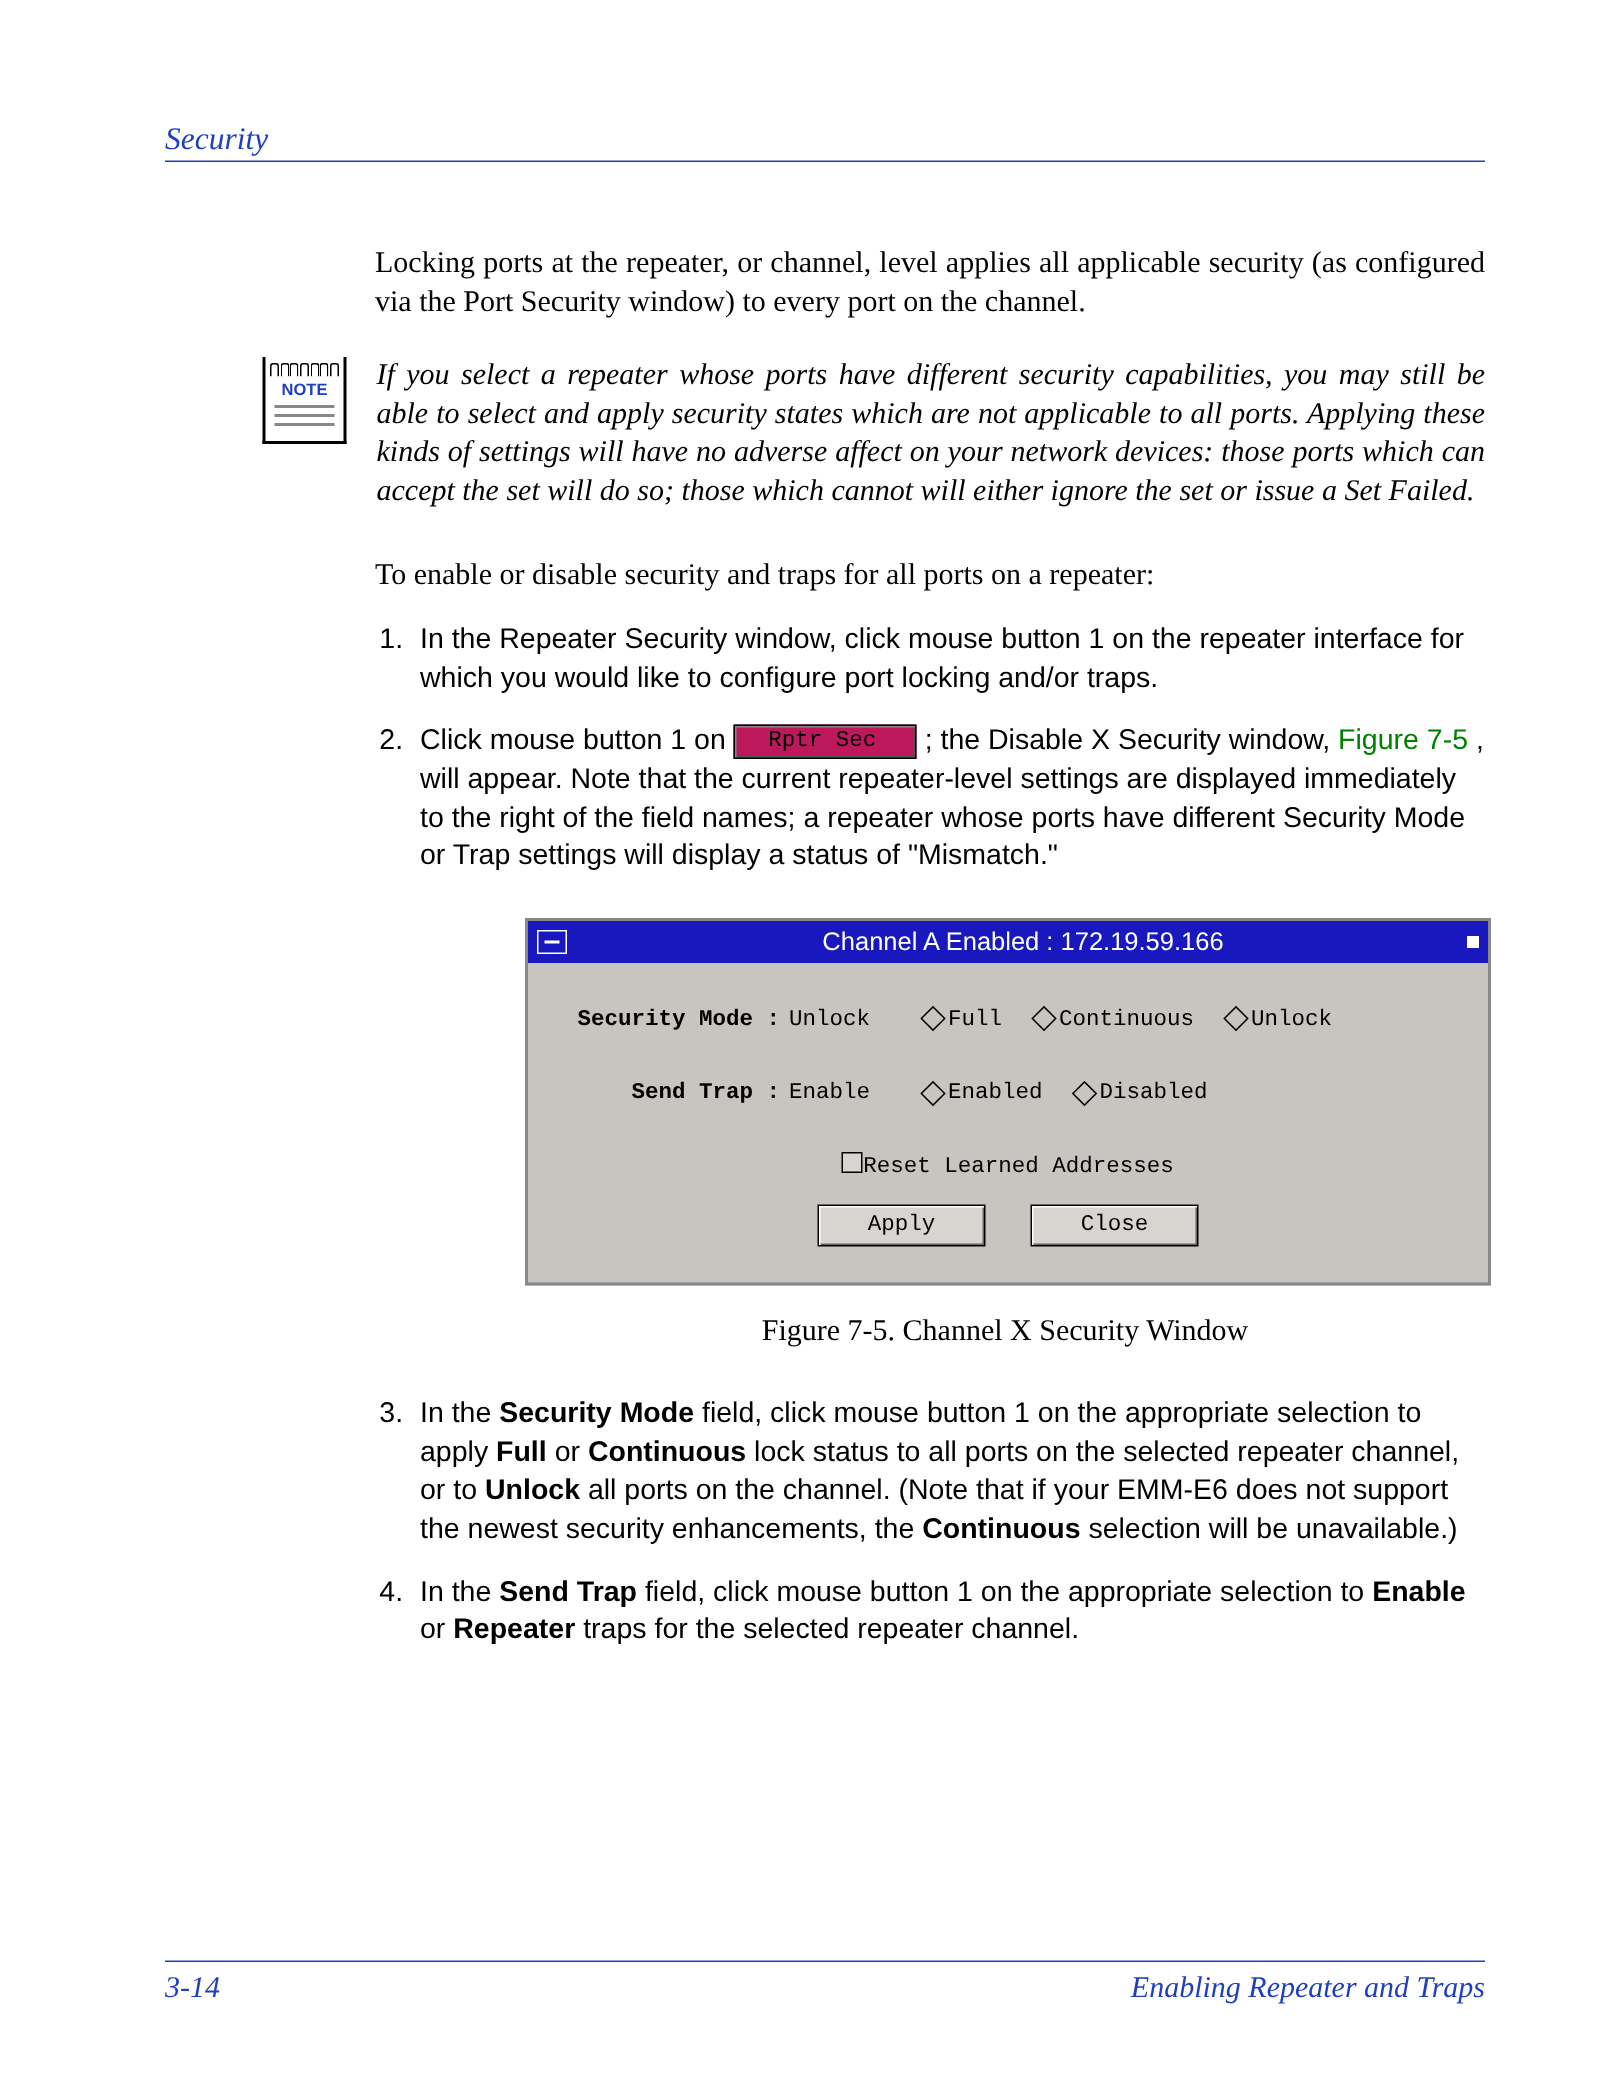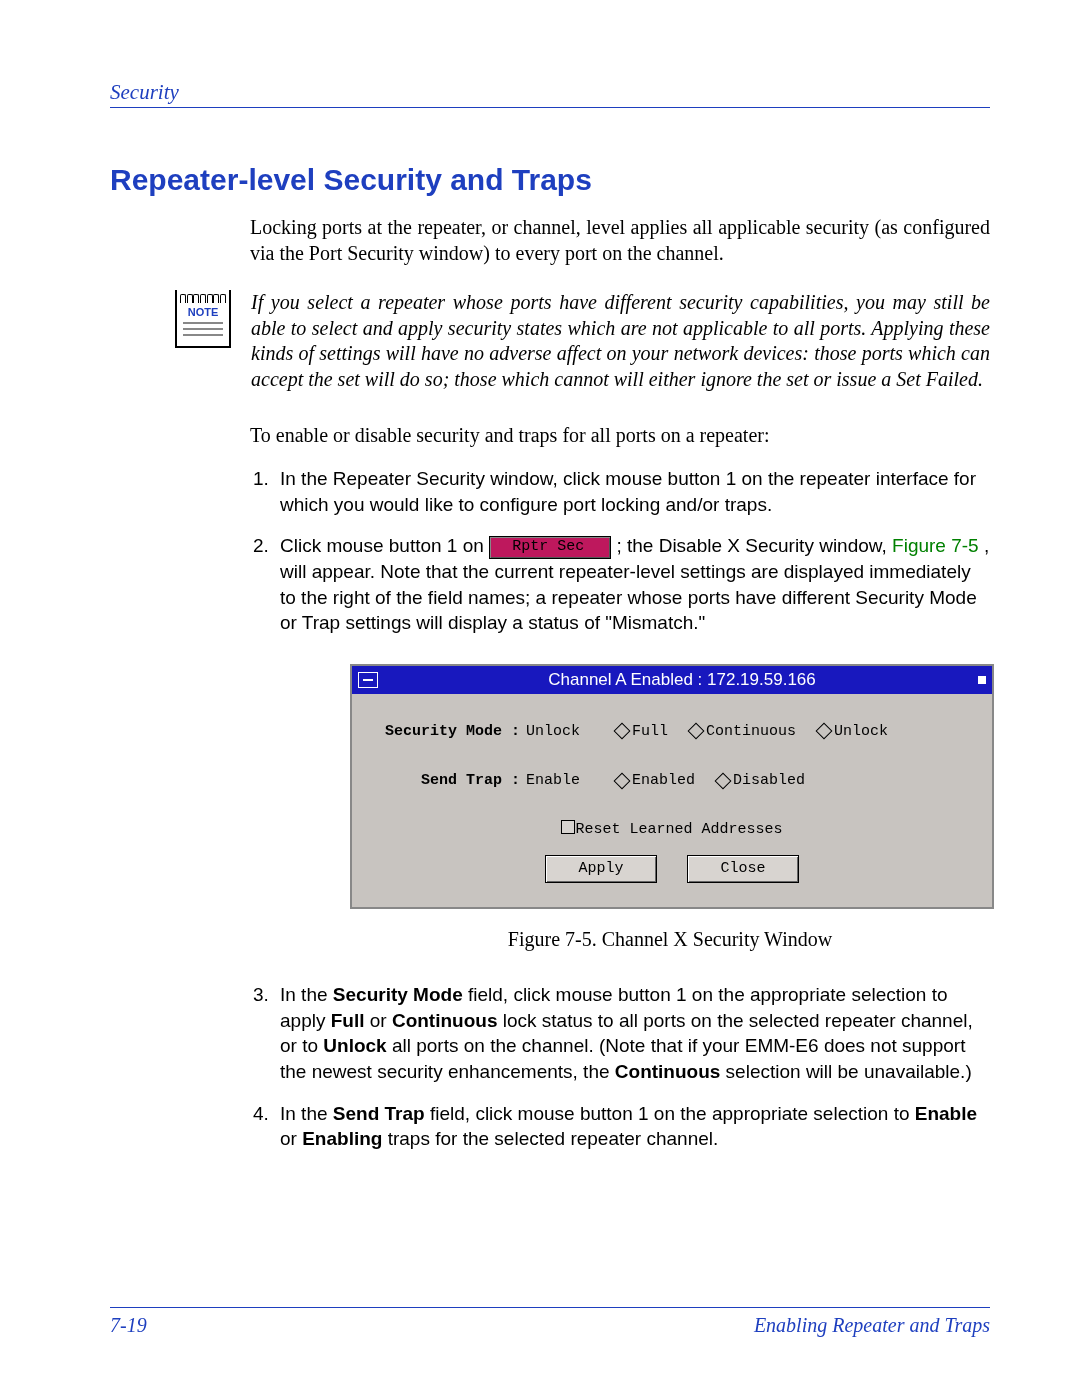--- a/index.html
+++ b/index.html
@@ -242,21 +242,20 @@
     padding-top: 6px;
   }
 </style>
 </head>
 <body>
 
 <div class="page">
 
   <div class="running-head">Security</div>
 
-  <h1 class="h1">Repeater-level Security and Traps</h1>
 
   <div class="body-col">
     <p class="para">Locking ports at the repeater, or channel, level applies all applicable security (as configured via the Port Security window) to every port on the channel.</p>
   </div>
 
   <div class="note-row">
     <div class="note-icon-box">
       <div class="notepad">
         <div class="notepad-spiral">
             <span></span>
@@ -345,23 +344,23 @@
         </div>
       </div>
       <div class="fig-caption">Figure 7-5. Channel X Security Window</div>
     </div>
 
     <ol class="steps" start="3">
       <li>
         <span>In the </span><b>Security Mode</b><span> field, click mouse button 1 on the appropriate selection to apply </span><b>Full</b><span> or </span><b>Continuous</b><span> lock status to all ports on the selected repeater channel, or to </span><b>Unlock</b><span> all ports on the channel. (Note that if your EMM-E6 does not support the newest security enhancements, the </span><b>Continuous</b><span> selection will be unavailable.)</span>
       </li>
       <li>
-        <span>In the </span><b>Send Trap</b><span> field, click mouse button 1 on the appropriate selection to </span><b>Enable</b><span> or </span><b>Enabling</b><span> traps for the selected repeater channel.</span>
+        <span>In the </span><b>Send Trap</b><span> field, click mouse button 1 on the appropriate selection to </span><b>Enable</b><span> or </span><b>Repeater</b><span> traps for the selected repeater channel.</span>
       </li>
     </ol>
   </div>
 
   <div class="footer">
-    <span>7-19</span>
+    <span>3-14</span>
     <span>Enabling Repeater and Traps</span>
   </div>
 
 </div>
 
 </body></html>

